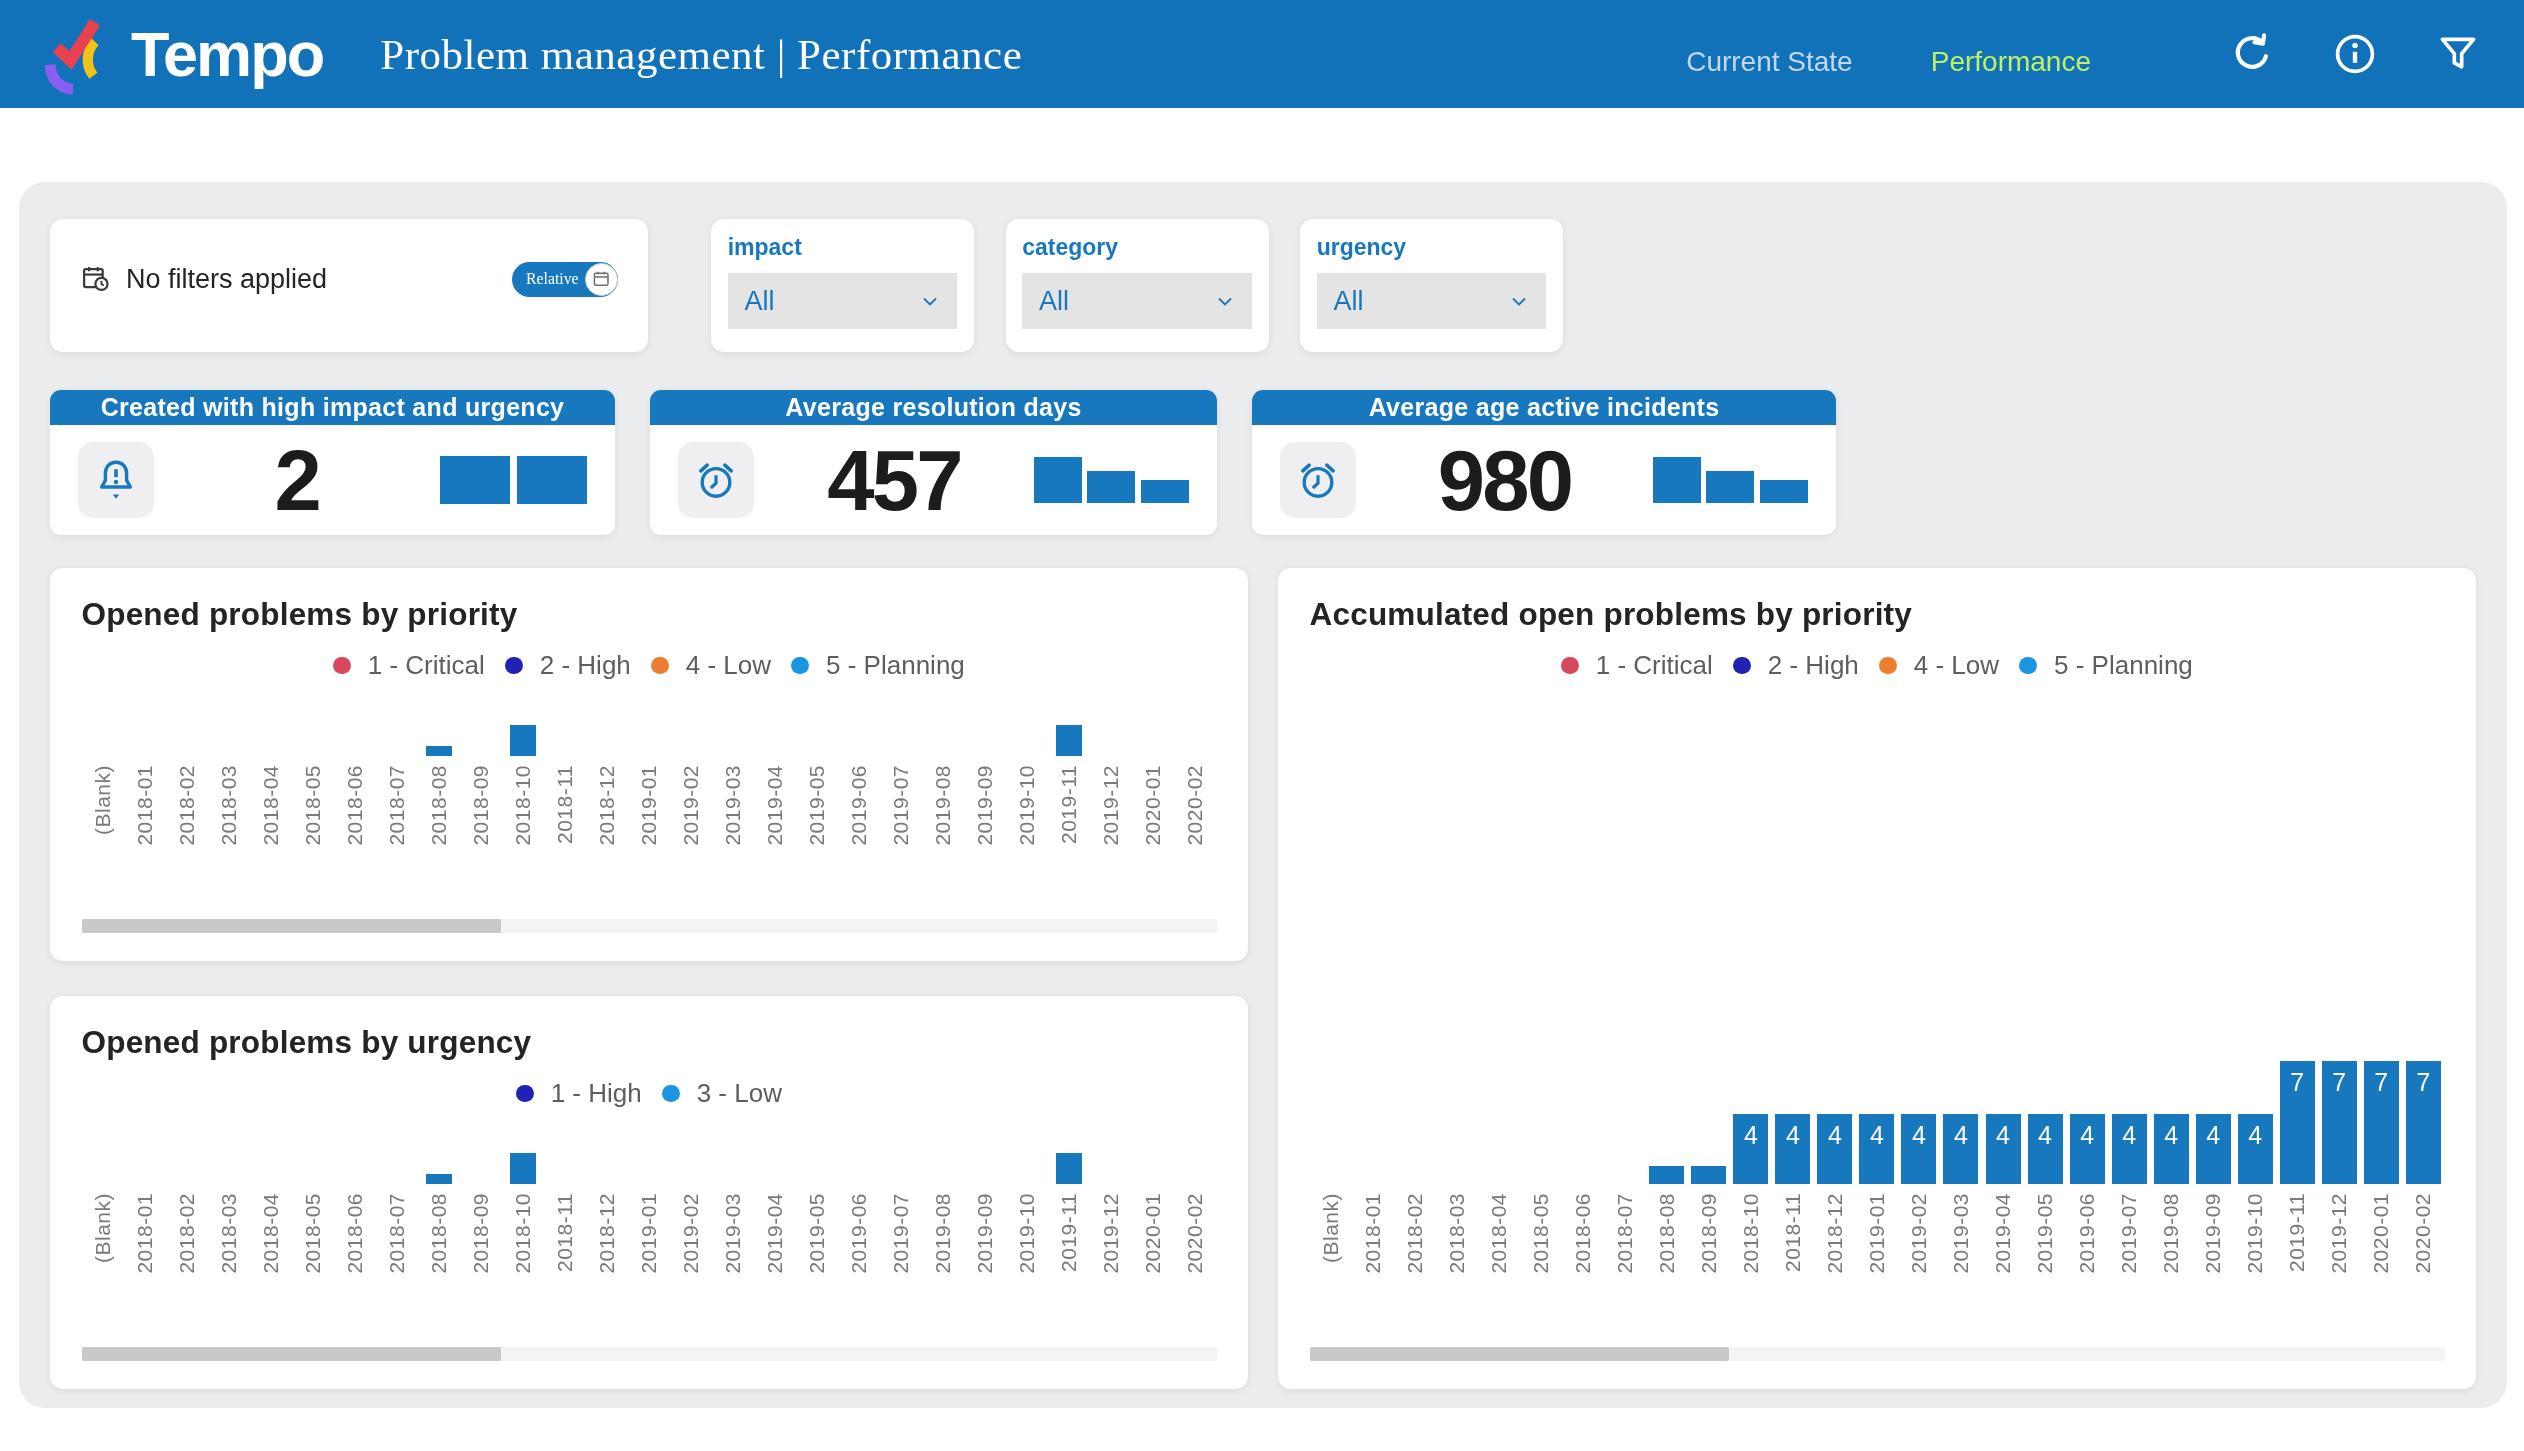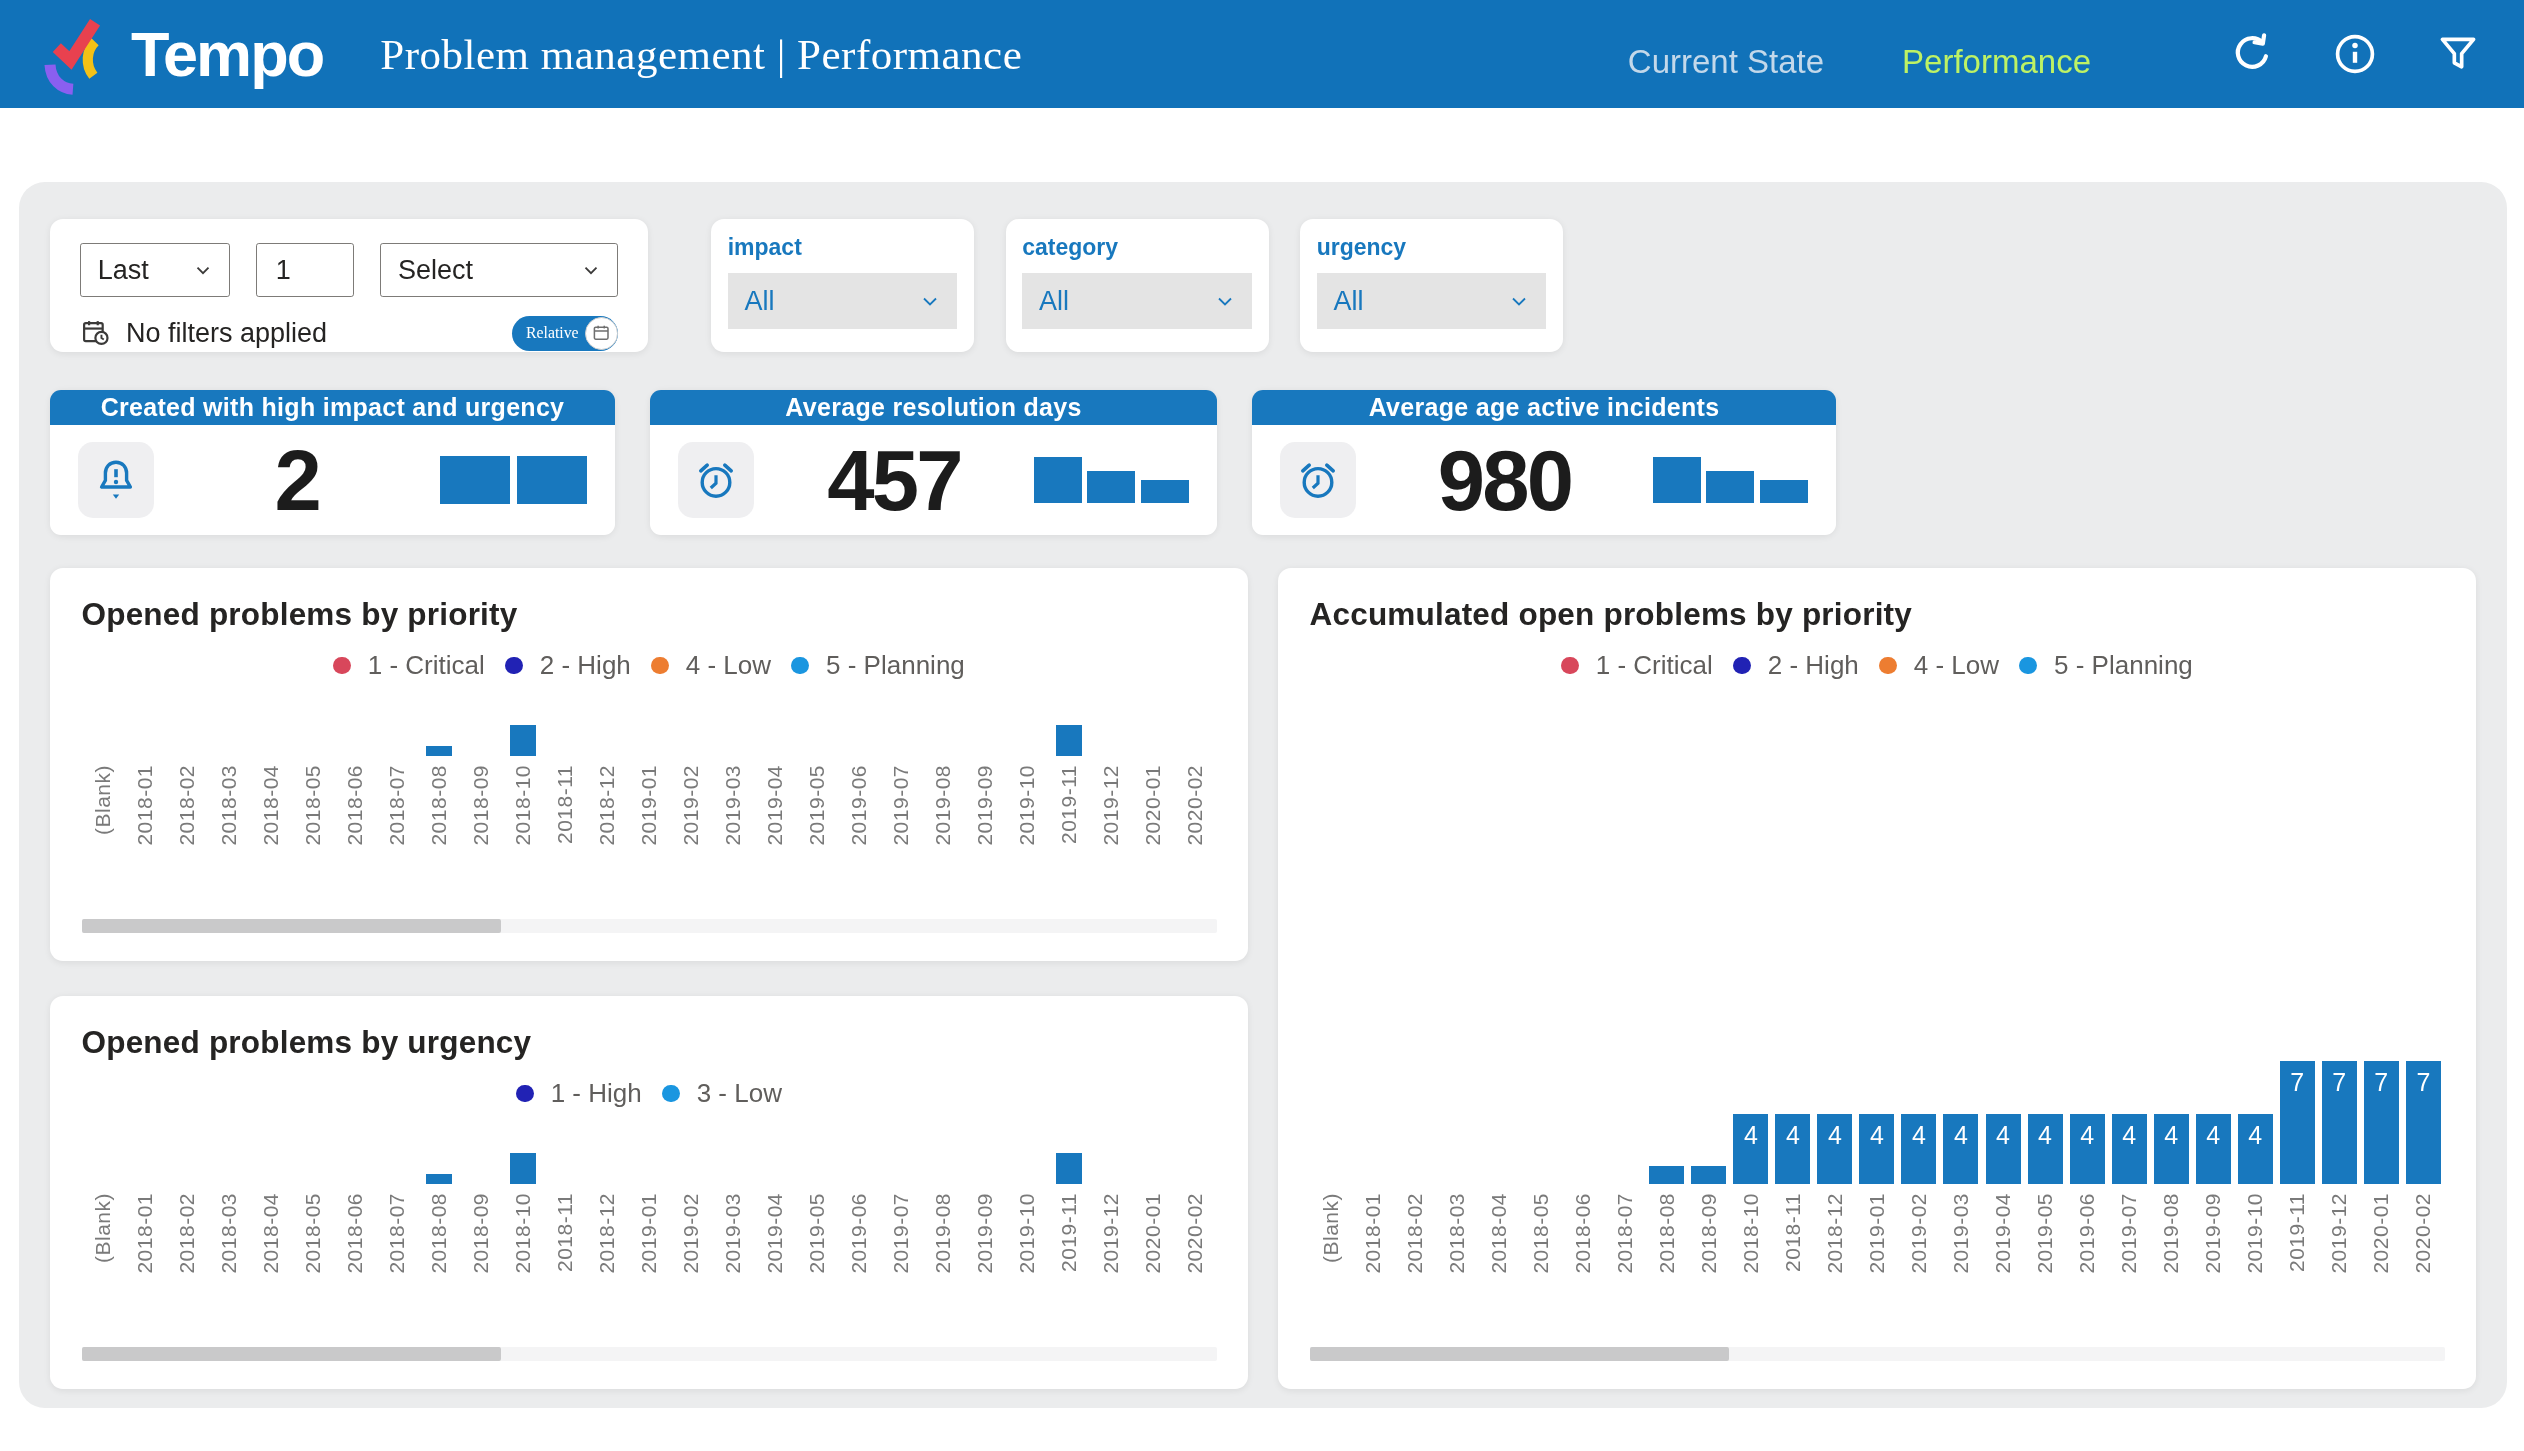--- a/index.html
+++ b/index.html
@@ -5,21 +5,21 @@
   html,body{margin:0;padding:0;background:#ffffff;}
   .page{width:2525px;height:1452px;position:relative;font-family:"Liberation Sans",sans-serif;overflow:hidden;background:#ffffff;}
 
   
   .topbar{height:108px;background:#1172b9;display:flex;align-items:center;padding:0 45px 0 33px;box-sizing:border-box;}
   .logo-wrap{display:flex;align-items:center;gap:13px;}
   .logo-mark{width:85px;height:85px;}
   .logo-text{color:#fff;font-size:63px;font-weight:800;letter-spacing:-1.9px;line-height:1;}
   .report-title{color:#fff;font-family:"Liberation Serif",serif;font-size:43px;margin-left:57px;letter-spacing:0.5px;white-space:nowrap;}
   .tabs{margin-left:auto;margin-right:139px;display:flex;gap:78px;height:108px;align-items:center;}
-  .tab{color:#c3d8ea;font-size:33px;position:relative;height:100%;display:flex;align-items:center;cursor:pointer;margin-top:16px;}
+  .tab{color:#c3d8ea;font-size:28px;position:relative;height:100%;display:flex;align-items:center;cursor:pointer;margin-top:16px;}
   .tab.active{color:#bef264;}
   .tab.active::after{content:"";position:absolute;left:0;right:0;bottom:0;height:6.5px;background:#ffffff;}
   .hicons{display:flex;gap:59px;align-items:center;}
   .hicon{width:44px;height:44px;}
 
   
   .canvas{margin:74px 18.5px 0 18.5px;height:1226px;background:#ebeced;border-radius:26px;padding:37px 31.5px 18.5px 31.5px;box-sizing:border-box;}
   .card{background:#fff;border-radius:13px;box-shadow:0 1.9px 7.4px rgba(0,0,0,.07);}
 
   
@@ -106,35 +106,20 @@
       <svg class="hicon" viewBox="0 0 24 24">
         <path d="M3.5 4h17l-6.5 7.8V19l-4-2.2v-5z" stroke="#fff" stroke-width="2" fill="none" stroke-linejoin="round"></path>
       </svg>
     </div>
   </div>
 
   <div class="canvas">
 
     <div class="filter-row">
       <div class="card filter-card">
-        <div class="f-line1">
-          <div class="sel sel-mode">
-            <span>Last</span>
-            <svg class="chev" width="22" height="22" viewBox="0 0 24 24">
-                <path d="M6 9.5l6 6 6-6" stroke="#3b3a39" stroke-width="2" fill="none"></path>
-              </svg>
-          </div>
-          <input class="num-input" type="text" value="1" style="">
-          <div class="sel sel-period">
-            <span>Select</span>
-            <svg class="chev" width="22" height="22" viewBox="0 0 24 24">
-                <path d="M6 9.5l6 6 6-6" stroke="#3b3a39" stroke-width="2" fill="none"></path>
-              </svg>
-          </div>
-        </div>
         <div class="f-line2">
           <svg width="33" height="33" viewBox="0 0 24 24">
             <rect x="3" y="4.5" width="13.5" height="13" rx="1.2" stroke="#3b3a39" stroke-width="1.6" fill="none"></rect>
             <line x1="3" y1="8.4" x2="16.5" y2="8.4" stroke="#3b3a39" stroke-width="1.6"></line>
             <line x1="6.6" y1="3" x2="6.6" y2="6" stroke="#3b3a39" stroke-width="1.6"></line>
             <line x1="12.9" y1="3" x2="12.9" y2="6" stroke="#3b3a39" stroke-width="1.6"></line>
             <circle cx="15.6" cy="15.2" r="4.4" fill="#fff" stroke="#3b3a39" stroke-width="1.6"></circle>
             <path d="M15.6 12.9v2.4l1.7 1.1" stroke="#3b3a39" stroke-width="1.4" fill="none"></path>
           </svg>
           <span class="f-status">No filters applied</span>

